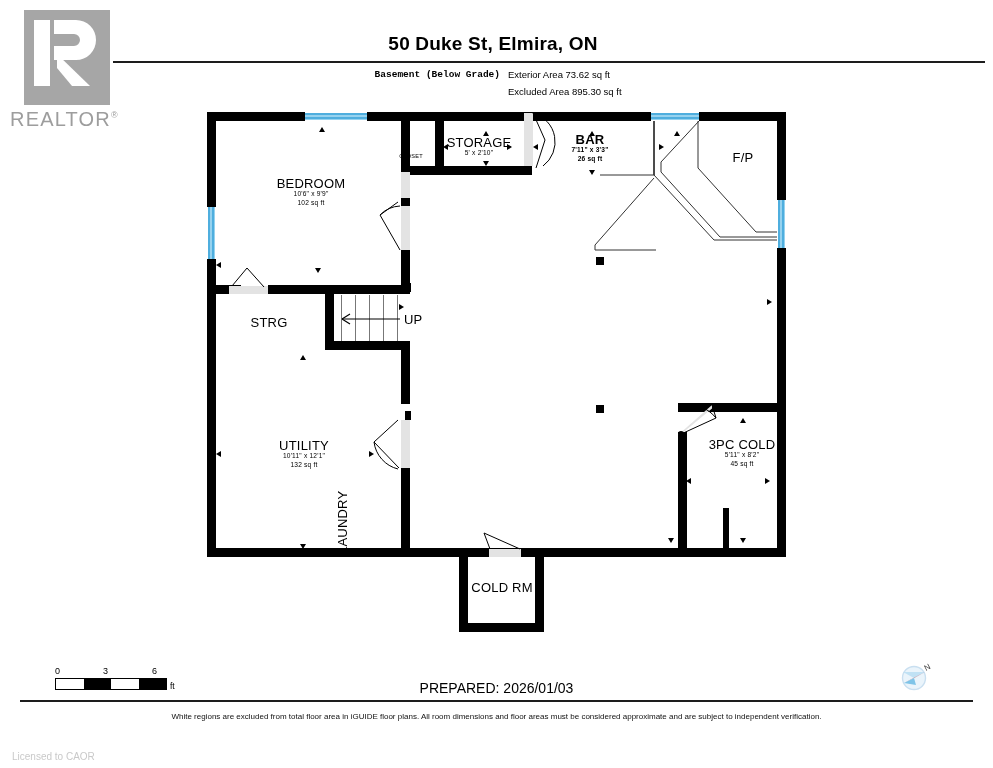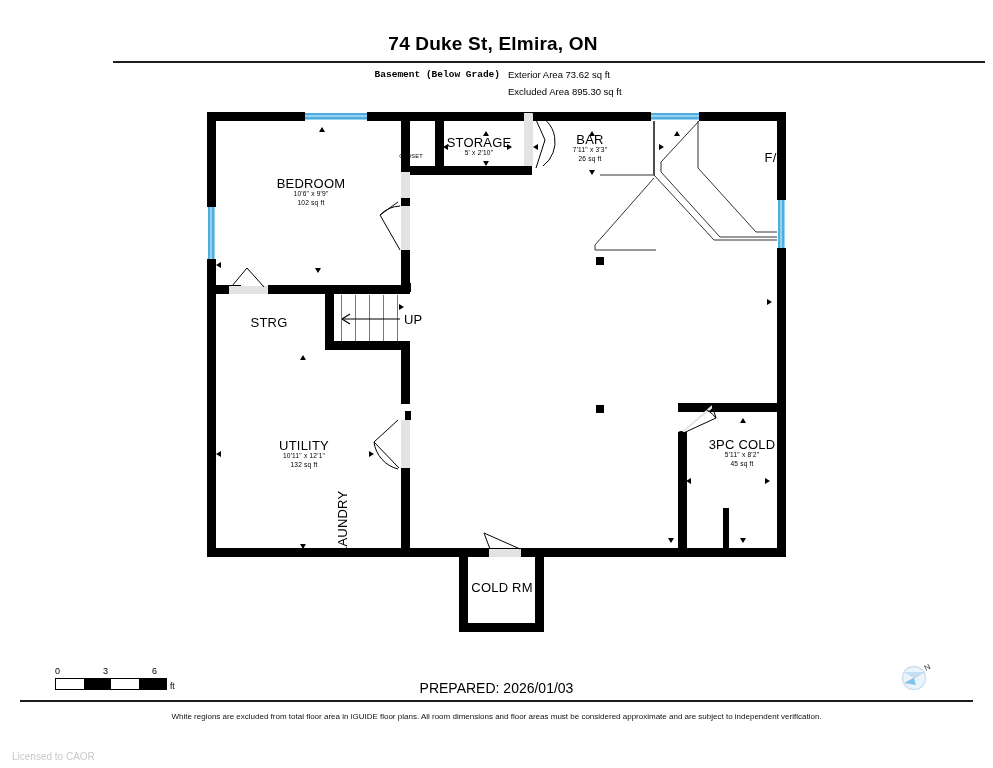--- a/index.html
+++ b/index.html
@@ -67,22 +67,32 @@
   .disclaim{position:absolute;left:0;top:712px;width:993px;text-align:center;font-size:8px;color:#111;}
   .licensed{position:absolute;left:12px;top:751px;font-size:10px;color:#c9c9c9;text-align:right;}
 
   .compass{position:absolute;left:898px;top:659px;width:36px;height:36px;}
 </style>
 </head>
 <body>
 
 <div class="page">
 
-
-  <div class="title">74 Duke St, Elmira, ON</div>
+  <div class="realtor-logo">
+    <div class="realtor-mark">
+      <svg width="86" height="95" viewBox="0 0 86 95">
+        <rect x="10" y="10" width="16" height="66" fill="#ffffff"></rect>
+        <path d="M30 10 H52 a20 20 0 0 1 0 40 H30 V36 H50 a6 6 0 0 0 0 -12 H30 Z" fill="#ffffff"></path>
+        <path d="M33 44 L66 76 H48 L33 58 Z" fill="#ffffff"></path>
+      </svg>
+    </div>
+    <div class="realtor-word"><span>REALTOR</span><span class="realtor-reg">®</span></div>
+  </div>
+
+  <div class="title">50 Duke St, Elmira, ON</div>
   <div class="title-rule"></div>
   <div class="sub-label">Basement (Below Grade)</div>
   <div class="sub-val1">Exterior Area 73.62 sq ft</div>
   <div class="sub-val2">Excluded Area 895.30 sq ft</div>
 
   <div class="plan">
 
     <div class="wall" style="left:207px;top:112px;width:98px;height:9px;"></div>
     <div class="win h" style="left:305px;top:113px;width:62px;height:7px;"></div>
     <div class="wall" style="left:367px;top:112px;width:284px;height:9px;"></div>
@@ -221,27 +231,27 @@
 
     <div class="rlabel" style="left:388px;top:152px;width:46px;">
       <div class="nm" style="font-size:5.6px;">CLOSET</div>
     </div>
 
     <div class="rlabel" style="left:443px;top:138px;width:72px;">
       <div class="nm">STORAGE</div>
       <div class="dm">5' x 2'10"</div>
     </div>
 
-    <div class="rlabel" style="left:556px;top:135px;width:68px;">
+    <div class="rlabel" style="left:556px;top:135px;width:68px;font-weight:bold;">
       <div class="nm">BAR</div>
       <div class="dm">7'11" x 3'3"</div>
       <div class="dm">26 sq ft</div>
     </div>
 
-    <div class="rlabel" style="left:748px;top:153px;width:54px;">
+    <div class="rlabel" style="left:716px;top:153px;width:54px;">
       <div class="nm">F/P</div>
     </div>
 
 
     <div class="rlabel" style="left:242px;top:318px;width:54px;">
       <div class="nm">STRG</div>
     </div>
 
     <div class="rlabel" style="left:256px;top:441px;width:96px;">
       <div class="nm">UTILITY</div>

